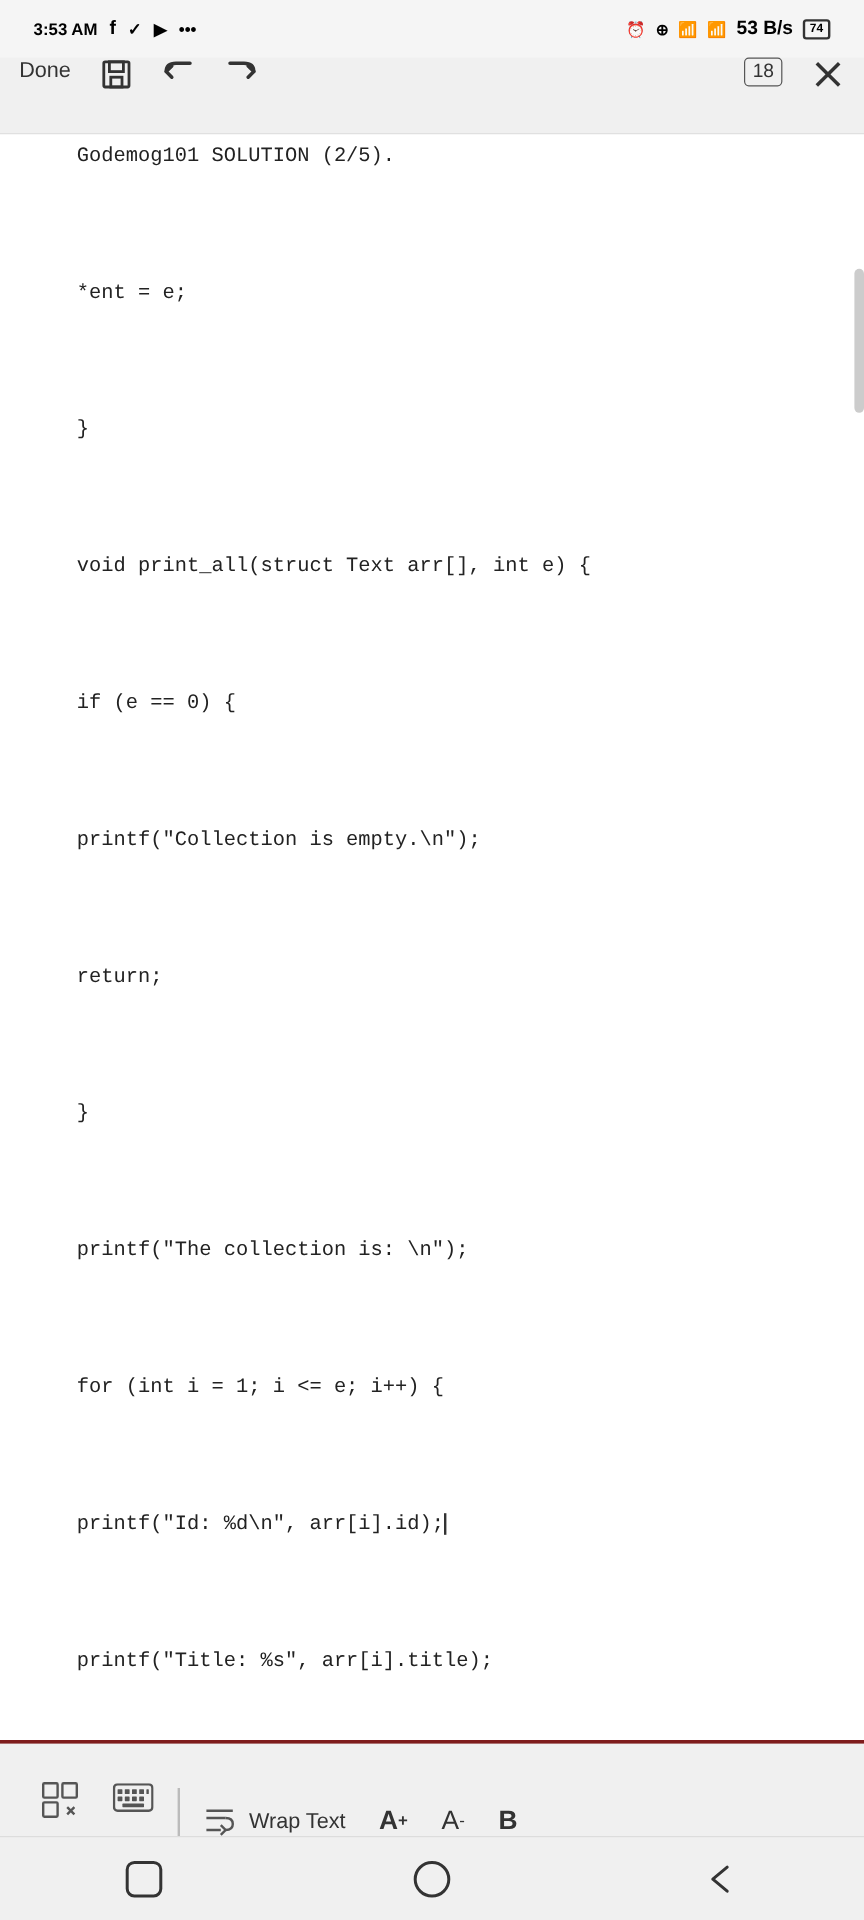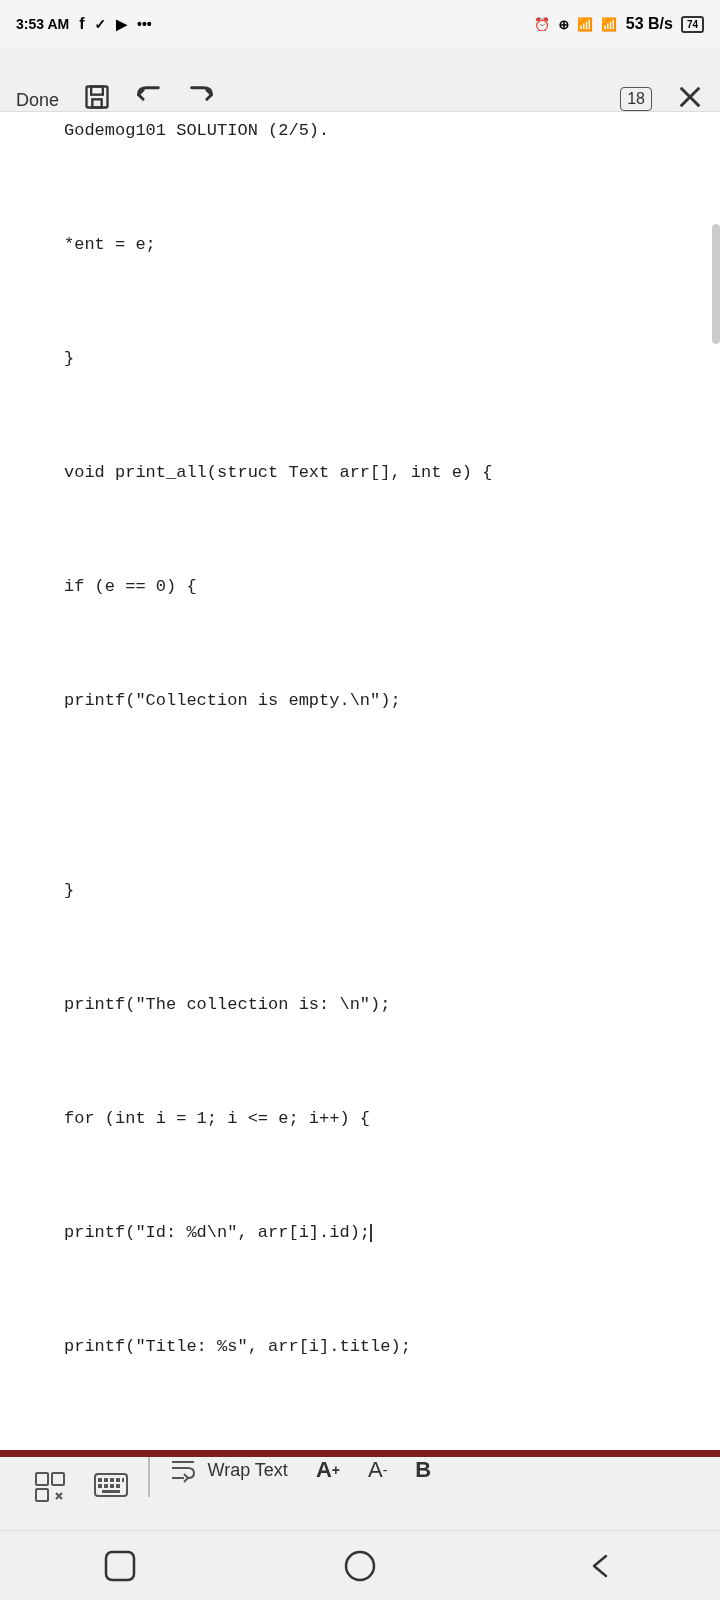--- a/index.html
+++ b/index.html
@@ -13,21 +13,21 @@
       overflow-x: hidden;
     }
 
     
     .status-bar {
       background: #f5f5f5;
       height: 48px;
       display: flex;
       align-items: center;
       justify-content: space-between;
-      padding: 0 16px;
+      padding: 0 28px;
       font-family: Arial, sans-serif;
       font-size: 14px;
       font-weight: 600;
     }
     .status-left {
       display: flex;
       align-items: center;
       gap: 10px;
     }
     .status-right {
@@ -42,21 +42,21 @@
       padding: 1px 4px;
       font-size: 10px;
       font-weight: bold;
     }
 
     
     .toolbar {
       background: #f0f0f0;
       height: 64px;
       display: flex;
-      align-items: flex-end;
+      align-items: flex-start;
       padding: 0 16px;
       border-bottom: 1px solid #ddd;
       gap: 24px;
     }
     .toolbar-done {
       font-family: Arial, sans-serif;
       font-size: 18px;
       color: #333;
       cursor: pointer;
     }
@@ -104,23 +104,23 @@
 
     
     .bottom-toolbar {
       position: fixed;
       bottom: 70px;
       left: 0;
       width: 720px;
       background: #f0f0f0;
       height: 80px;
       display: flex;
-      align-items: flex-start;
+      align-items: flex-end;
       padding: 0 20px;
-      border-top: 7px solid #7f1d1d;
+      border-top: 3px solid #7f1d1d;
       gap: 0;
     }
     .bottom-btn {
       display: flex;
       align-items: center;
       justify-content: center;
       cursor: pointer;
       padding: 0 14px;
       height: 60px;
     }
@@ -292,20 +292,21 @@
   <div class="code-line empty"></div>
   <div class="code-line">void print_all(struct Text arr[], int e) {</div>
   <div class="code-line empty"></div>
   <div class="code-line empty"></div>
   <div class="code-line">if (e == 0) {</div>
   <div class="code-line empty"></div>
   <div class="code-line empty"></div>
   <div class="code-line">printf("Collection is empty.\n");</div>
   <div class="code-line empty"></div>
   <div class="code-line empty"></div>
+  <div class="code-line">return;</div>
   <div class="code-line empty"></div>
   <div class="code-line empty"></div>
   <div class="code-line">}</div>
   <div class="code-line empty"></div>
   <div class="code-line empty"></div>
   <div class="code-line">printf("The collection is: \n");</div>
   <div class="code-line empty"></div>
   <div class="code-line empty"></div>
   <div class="code-line">for (int i = 1; i &lt;= e; i++) {</div>
   <div class="code-line empty"></div>

